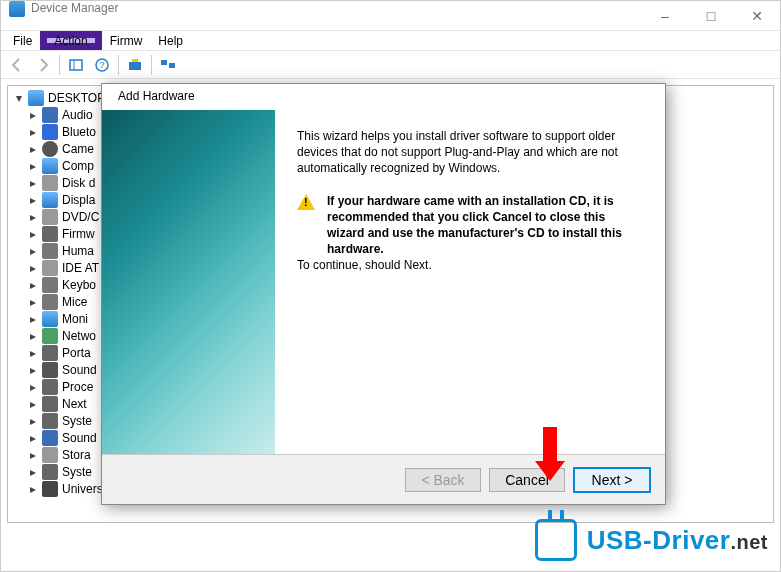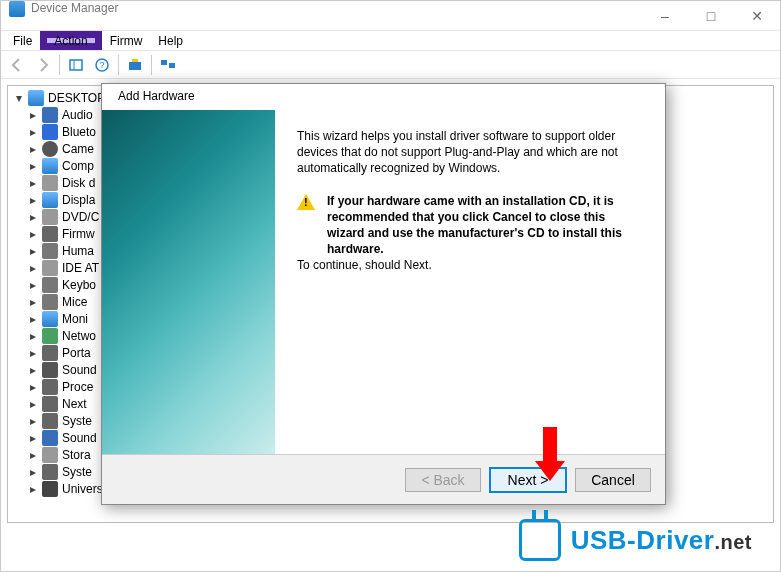--- a/index.html
+++ b/index.html
@@ -191,21 +191,21 @@
   }
   .arrow .head {
     width: 0; height: 0;
     border-left: 15px solid transparent;
     border-right: 15px solid transparent;
     border-top: 20px solid #ff0000;
   }
 
   .watermark {
     position: absolute;
-    right: 28px; bottom: 10px;
+    right: 12px; bottom: 10px;
     display: flex; align-items: center; gap: 10px;
   }
   .wm-plug {
     width: 42px; height: 42px;
     border: 3px solid #0a8ed6;
     border-radius: 6px;
     position: relative;
   }
   .wm-plug::before, .wm-plug::after {
     content:"";
@@ -418,22 +418,22 @@
       <p>This wizard helps you install driver software to support older devices that do not support Plug-and-Play and which are not automatically recognized by Windows.</p>
       <div class="warn-row">
         <div class="warn-ico"></div>
         <div class="warn-text">If your hardware came with an installation CD, it is recommended that you click Cancel to close this wizard and use the manufacturer's CD to install this hardware.</div>
       </div>
       <p class="continue">To continue, should Next.</p>
     </div>
   </div>
   <div class="dlg-buttons">
     <div class="btn dis">&lt; Back</div>
+    <div class="btn">Cancel</div>
     <div class="btn primary">Next &gt;</div>
-    <div class="btn">Cancel</div>
   </div>
 </div>
 
 <div class="arrow">
   <div class="shaft"></div>
   <div class="head"></div>
 </div>
 
 <div class="watermark">
   <div class="wm-plug"></div>

